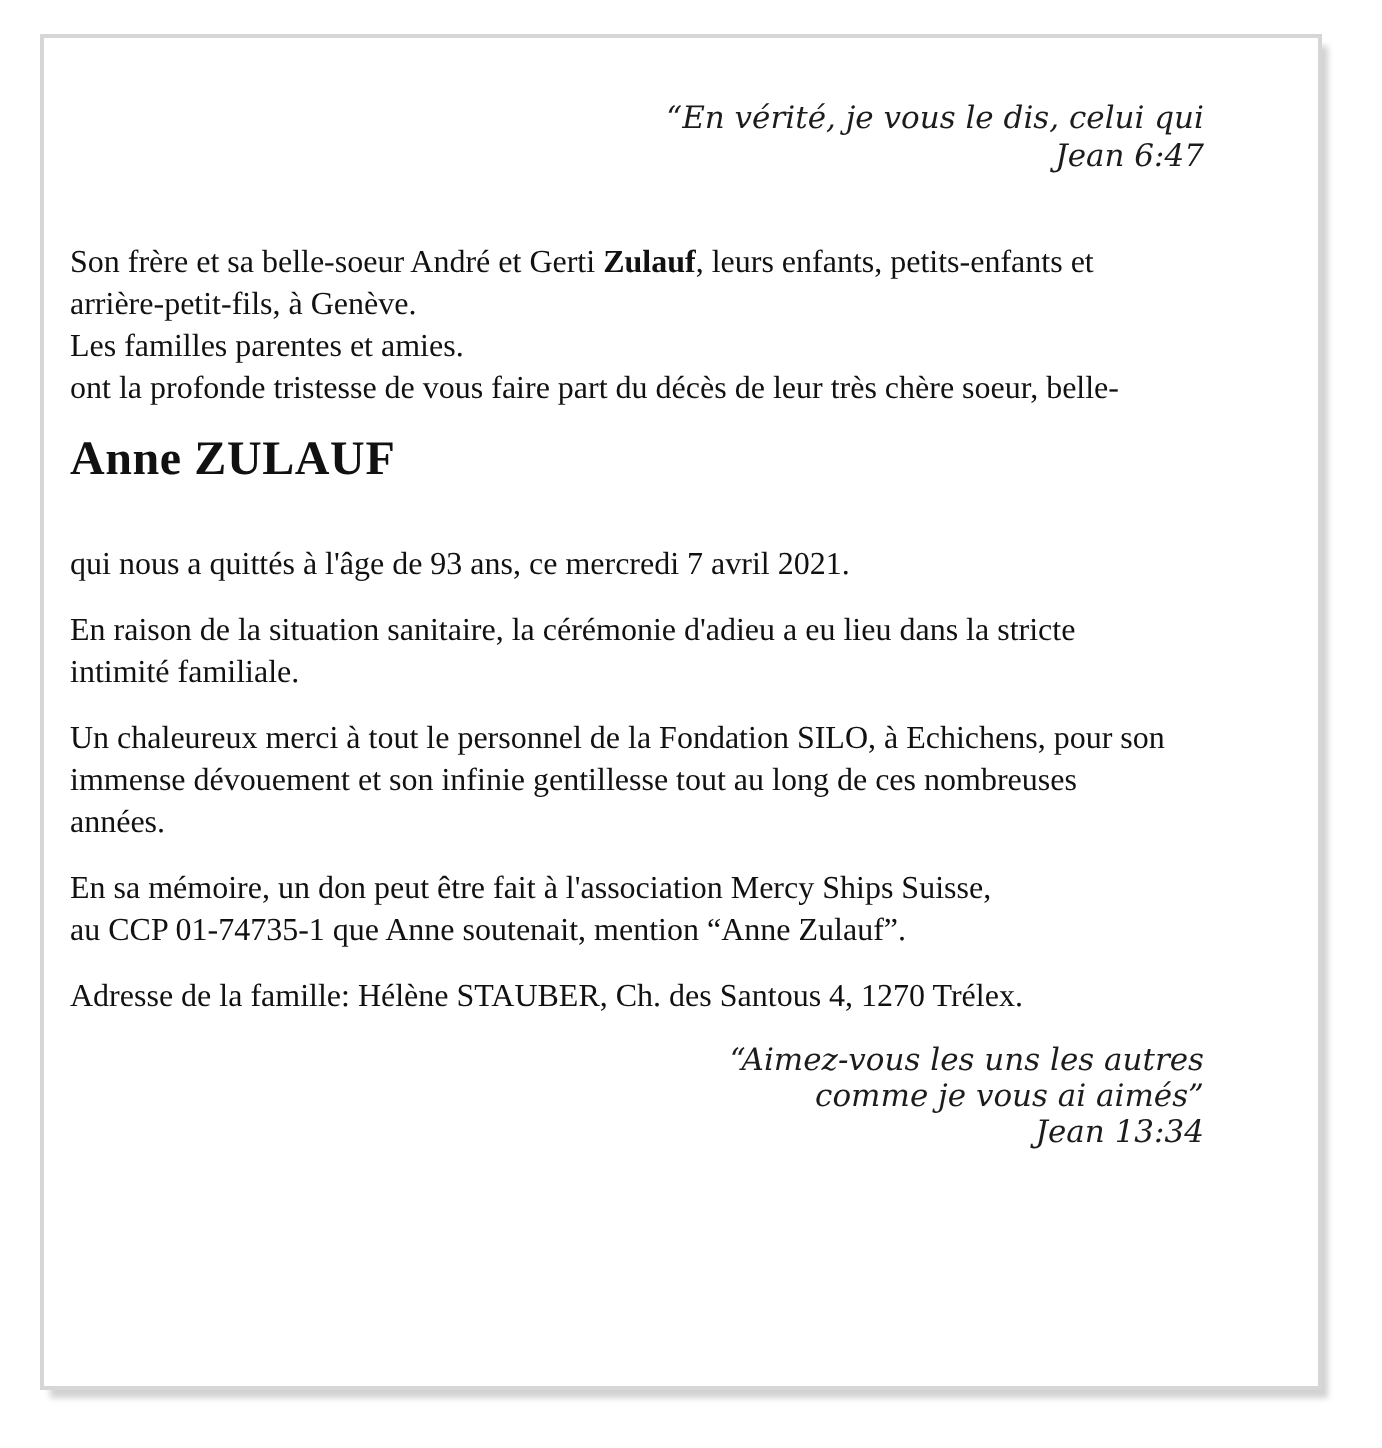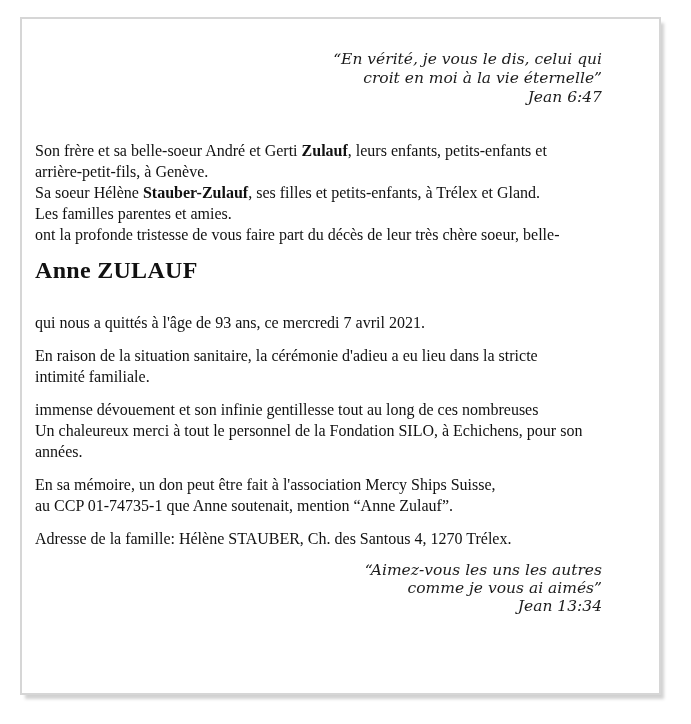--- a/index.html
+++ b/index.html
@@ -62,46 +62,44 @@
   .para .line { white-space: nowrap; }
 </style>
 </head>
 <body>
 
 <div class="page">
 
   <div class="quote quote-top">
     <div>
         <div class="line">“En vérité, je vous le dis, celui qui</div>
-        <div class="line">croit en moi à la vie éternelle”</div>
       </div>
     <div class="qref">Jean 6:47</div>
   </div>
 
   <div class="family">
       <div class="line"><span>Son frère et sa belle-soeur André et Gerti </span><span class="bold">Zulauf</span><span>, leurs enfants, petits-enfants et</span></div>
       <div class="line"><span>arrière-petit-fils, à Genève.</span></div>
-      <div class="line"><span>Sa soeur Hélène </span><span class="bold">Stauber-Zulauf</span><span>, ses filles et petits-enfants, à Trélex et Gland.</span></div>
       <div class="line"><span>Les familles parentes et amies.</span></div>
       <div class="line"><span>ont la profonde tristesse de vous faire part du décès de leur très chère soeur, belle-</span></div>
     </div>
 
   <div class="name">Anne ZULAUF</div>
 
   <div class="paras">
       <div class="para">
         <div class="line">qui nous a quittés à l'âge de 93 ans, ce mercredi 7 avril 2021.</div>
       </div>
       <div class="para">
         <div class="line">En raison de la situation sanitaire, la cérémonie d'adieu a eu lieu dans la stricte</div>
         <div class="line">intimité familiale.</div>
       </div>
       <div class="para">
+        <div class="line">Un chaleureux merci à tout le personnel de la Fondation SILO, à Echichens, pour son</div>
         <div class="line">immense dévouement et son infinie gentillesse tout au long de ces nombreuses</div>
-        <div class="line">Un chaleureux merci à tout le personnel de la Fondation SILO, à Echichens, pour son</div>
         <div class="line">années.</div>
       </div>
       <div class="para">
         <div class="line">En sa mémoire, un don peut être fait à l'association Mercy Ships Suisse,</div>
         <div class="line">au CCP 01-74735-1 que Anne soutenait, mention “Anne Zulauf”.</div>
       </div>
       <div class="para">
         <div class="line">Adresse de la famille: Hélène STAUBER, Ch. des Santous 4, 1270 Trélex.</div>
       </div>
     </div>

